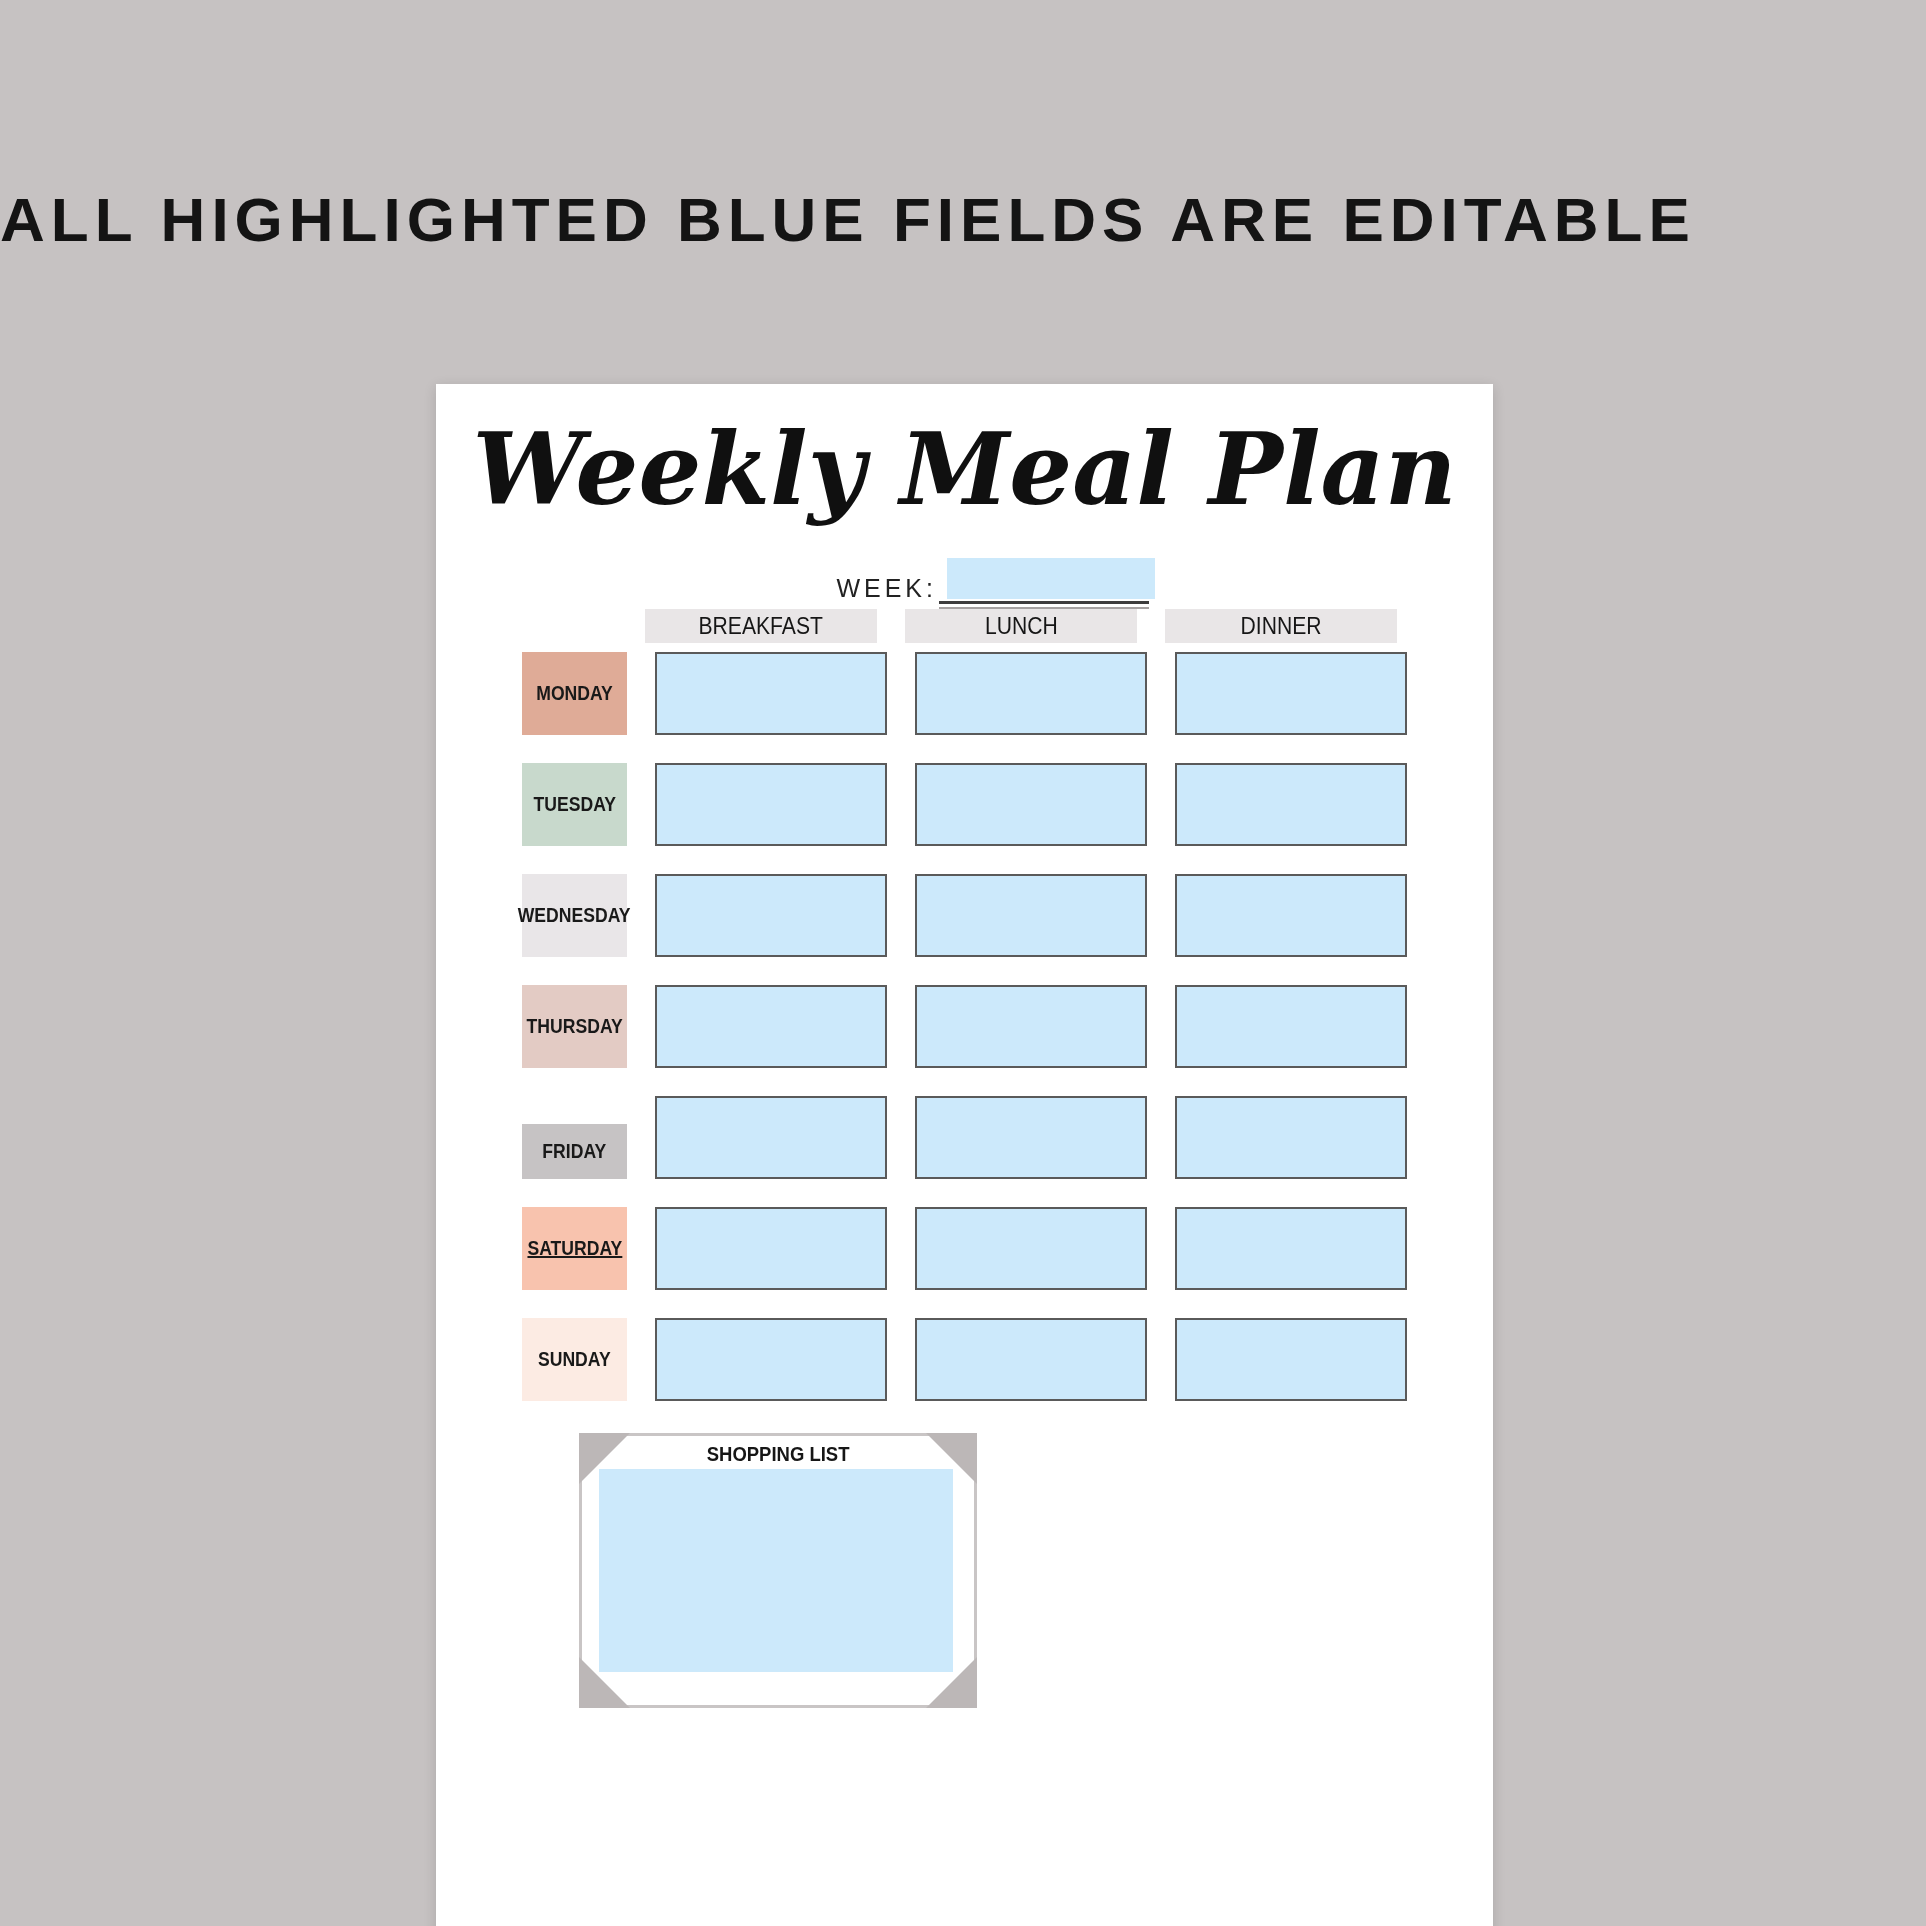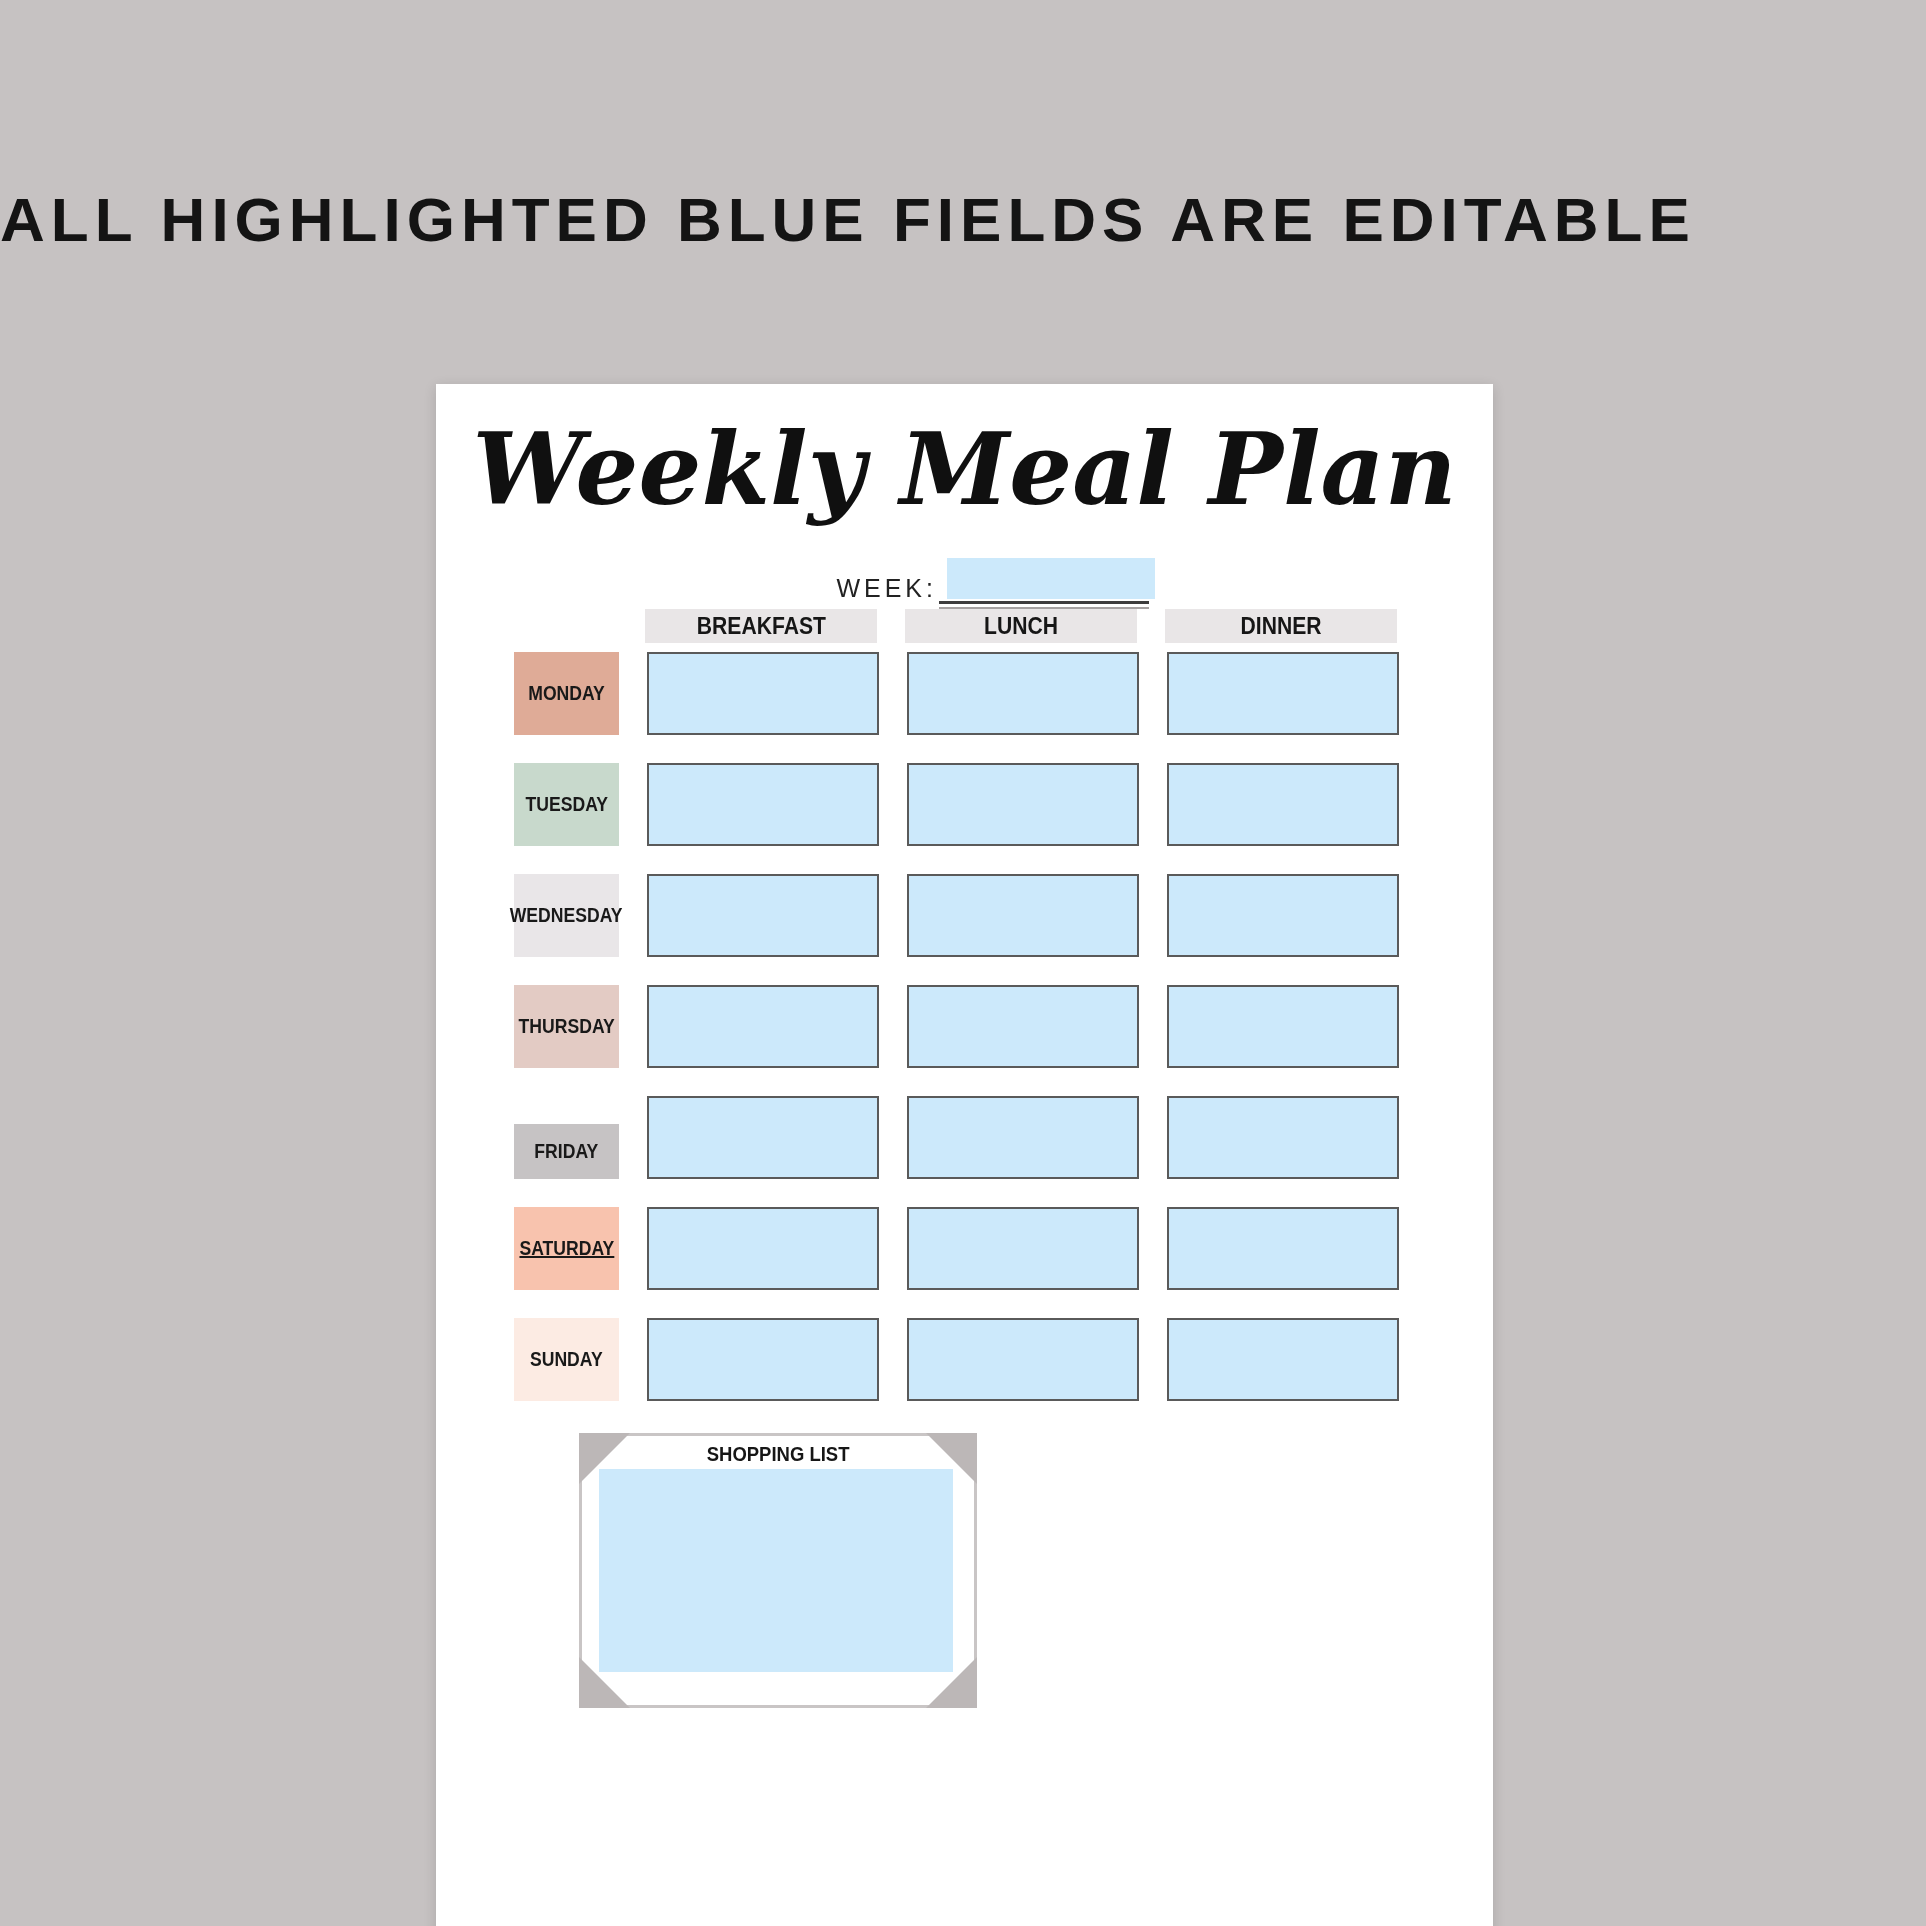--- a/index.html
+++ b/index.html
@@ -89,28 +89,28 @@
     display: flex;
     gap: 28px;
   }
   .col-header {
     width: 232px;
     height: 34px;
     background: var(--header_gray, #e9e6e7);
     display: flex;
     align-items: center;
     justify-content: center;
-    font-weight: 700;
+    font-weight: 400;
     font-size: 24px;
     color: #161616;
   }
 
   .day-grid {
     position: absolute;
-    left: 78px;
+    left: 86px;
     top: 268px;
     display: grid;
     grid-template-columns: 105px 232px 232px 232px;
     column-gap: 27px;
     grid-auto-rows: 83px;
     row-gap: 26px;
     gap: 28px;
   }
   .day-label {
     display: flex;

